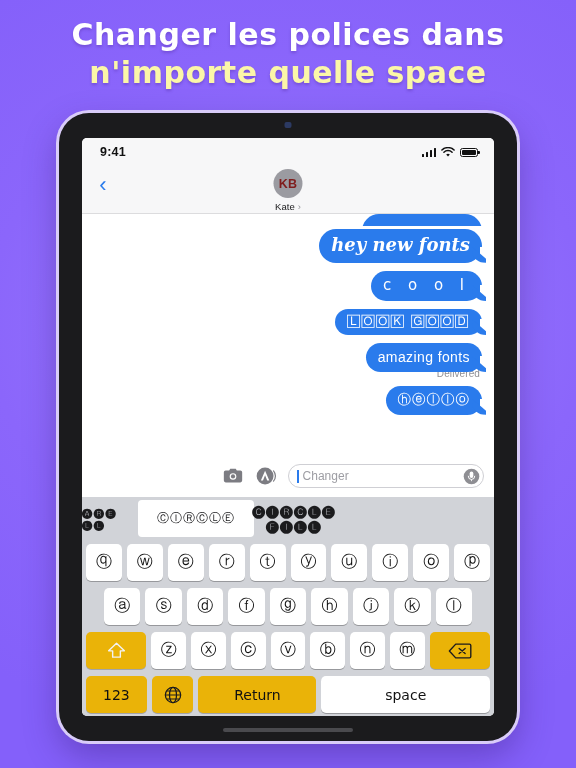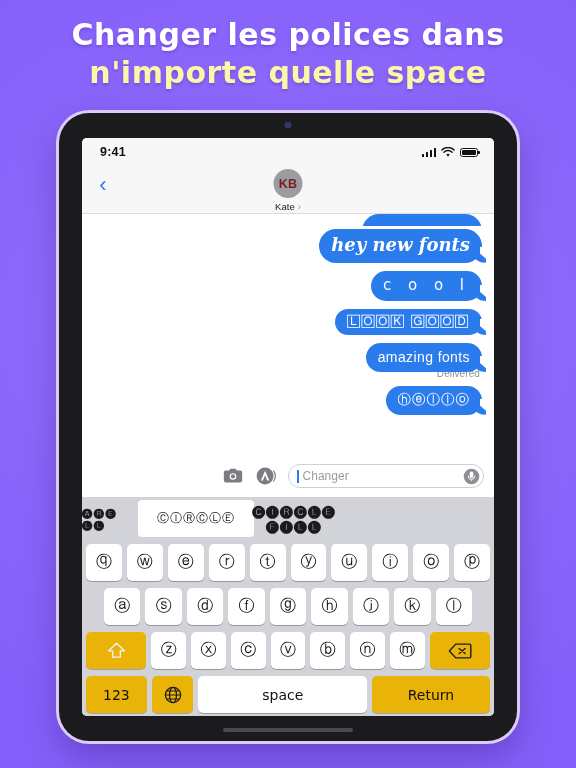--- a/index.html
+++ b/index.html
@@ -418,20 +418,20 @@
       </div>
       <div class="krow r4">
         <div class="key grey k123">123</div>
         <div class="key grey kglobe">
           <svg width="20" height="20" viewBox="0 0 24 24">
             <circle cx="12" cy="12" r="9.2" fill="none" stroke="#1b1b1d" stroke-width="1.5"></circle>
             <ellipse cx="12" cy="12" rx="4.2" ry="9.2" fill="none" stroke="#1b1b1d" stroke-width="1.5"></ellipse>
             <path d="M2.9 12h18.2M4.3 7.2h15.4M4.3 16.8h15.4" stroke="#1b1b1d" stroke-width="1.4"></path>
           </svg>
         </div>
+        <div class="key grey kreturn">Return</div>
         <div class="key kspace">space</div>
-        <div class="key grey kreturn">Return</div>
       </div>
     </div>
 
   </div>
   <div id="homebar"></div>
 </div>
 
 </body></html>

